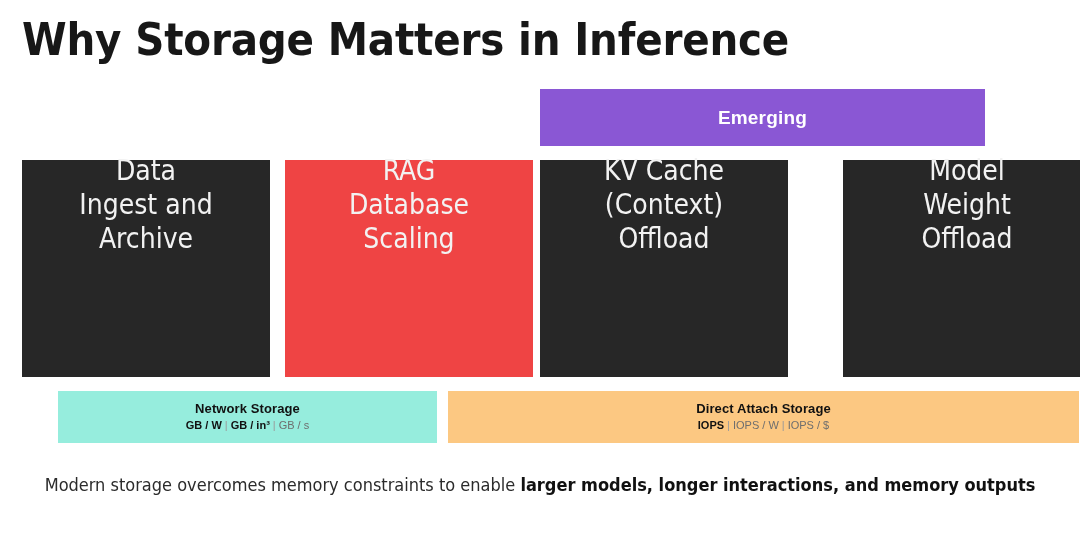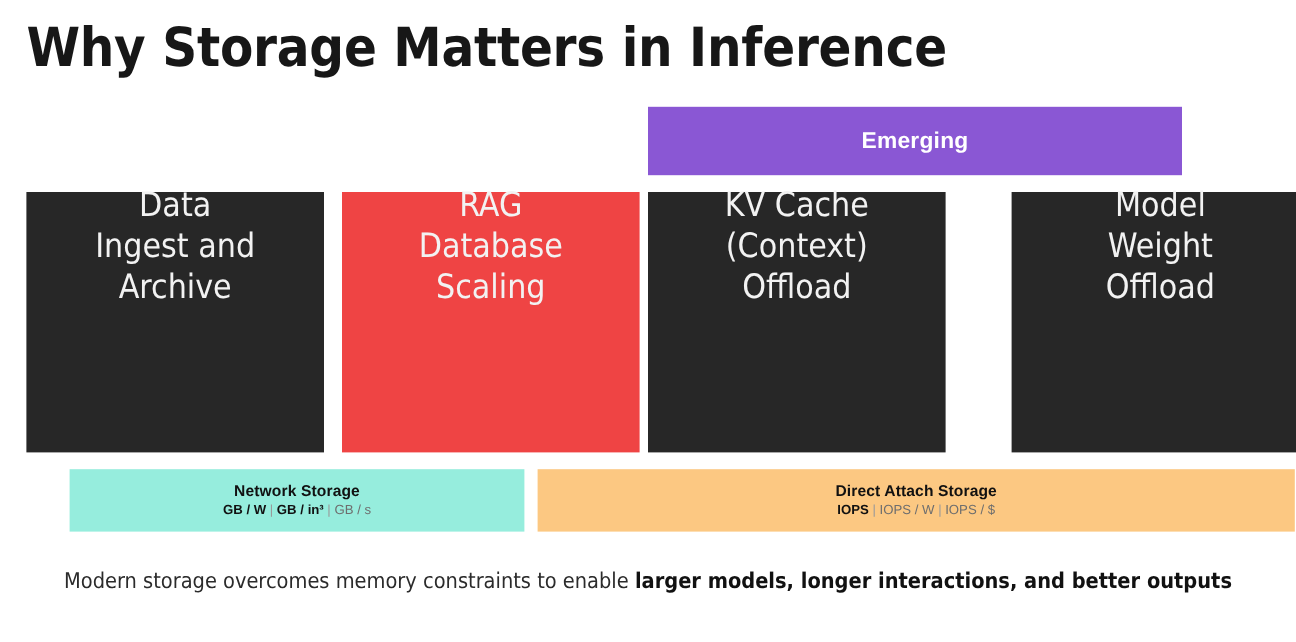--- a/index.html
+++ b/index.html
@@ -218,16 +218,16 @@
       <div class="storage-title">Network Storage</div>
       <div class="storage-metrics"><span class="metric-strong">GB / W</span><span class="metric-sep">|</span><span class="metric-strong">GB / in³</span><span class="metric-sep">|</span><span class="metric-muted">GB / s</span></div>
     </div>
     <div class="storage-bar storage-das" style="background: rgb(252, 200, 130);">
       <div class="storage-title">Direct Attach Storage</div>
       <div class="storage-metrics"><span class="metric-strong">IOPS</span><span class="metric-sep">|</span><span class="metric-muted">IOPS / W</span><span class="metric-sep">|</span><span class="metric-muted">IOPS / $</span></div>
     </div>
   </div>
 
   <div class="caption">
-    <span>Modern storage overcomes memory constraints to enable </span><b>larger models, longer interactions, and better outputs</b>
+    <span>Modern storage overcomes memory constraints to enable </span><b>larger models, longer interactions, and memory outputs</b>
   </div>
 
 </div>
 
 </body></html>

